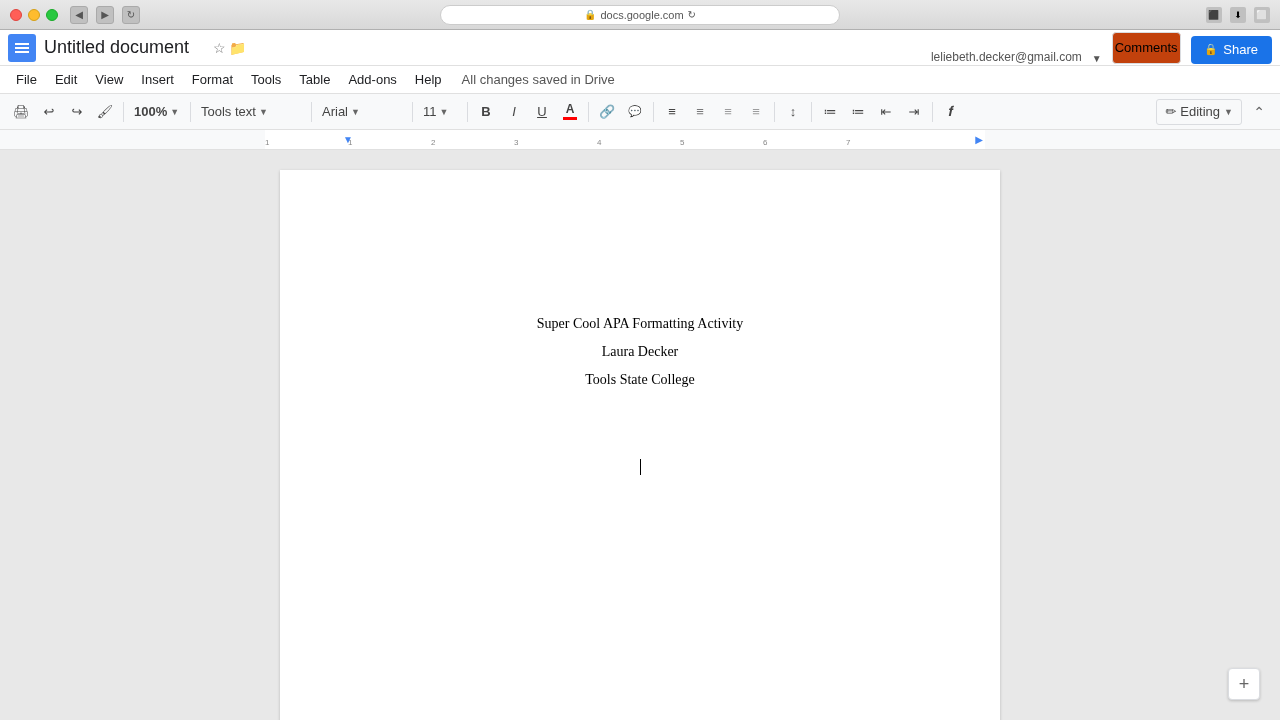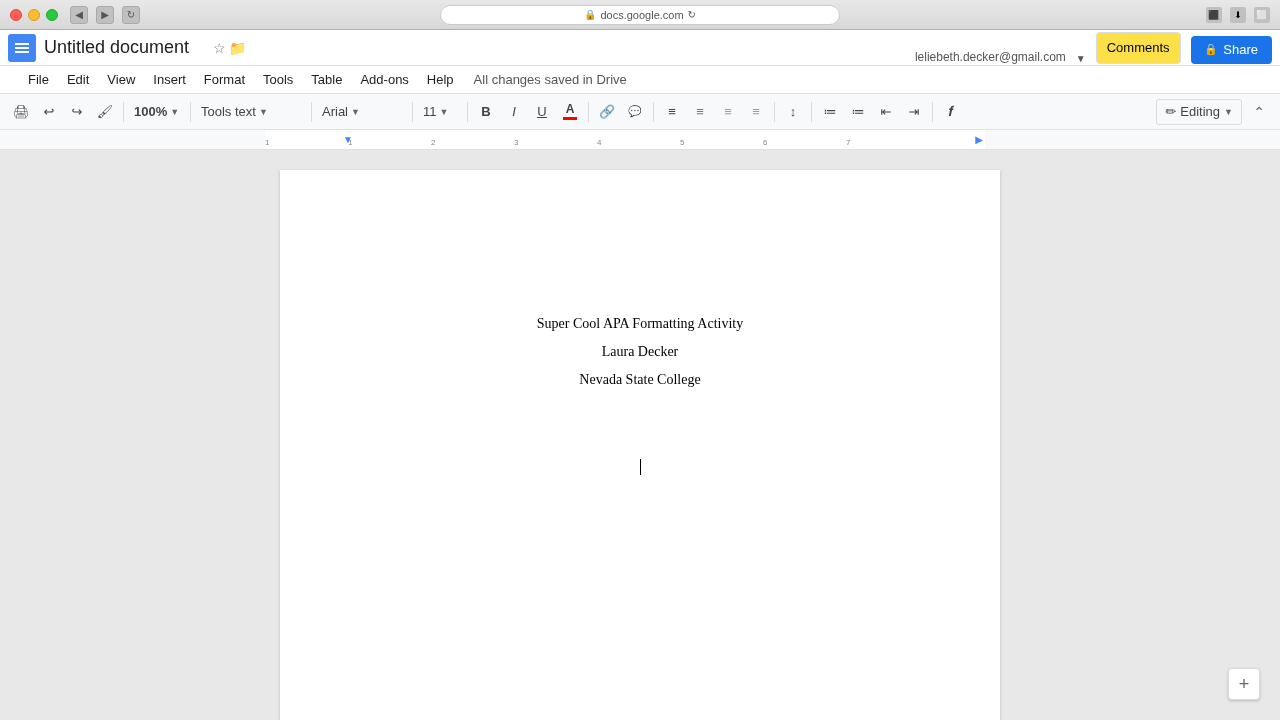--- a/index.html
+++ b/index.html
@@ -52,24 +52,24 @@
     .app-logo { width: 28px; height: 28px; background: #4285f4; border-radius: 3px; display: flex; align-items: center; justify-content: center; margin-right: 8px; }
     .app-logo-lines { display: flex; flex-direction: column; gap: 2px; }
     .app-logo-line { width: 14px; height: 2px; background: white; }
     .doc-title { font-size: 18px; color: #202124; font-weight: normal; margin-right: 24px; cursor: pointer; }
     .doc-star { font-size: 14px; color: #757575; margin-right: 4px; cursor: pointer; }
     .doc-folder { font-size: 14px; color: #757575; margin-right: auto; cursor: pointer; }
     .appbar-right { display: flex; align-items: flex-end; gap: 10px; margin-left: auto; }
     .user-email { font-size: 12px; color: #555; }
     .comments-btn {
       height: 32px;
-      padding: 0 10px;
+      padding: 0 2px;
       border: 1px solid #dadce0;
       border-radius: 4px;
-      background: #fde047;
+      background: #c2410c;
       font-size: 13px;
       cursor: pointer;
       display: flex;
       align-items: center;
     }
     .share-btn {
       height: 28px;
       padding: 0 14px;
       background: #1a73e8;
       color: white;
@@ -81,21 +81,21 @@
       align-items: center;
       gap: 5px;
     }
 
     
     .menubar {
       height: 28px;
       background: #fff;
       display: flex;
       align-items: center;
-      padding: 0 20px;
+      padding: 0 8px;
       border-bottom: 1px solid #e0e0e0;
       gap: 2px;
     }
     .menu-item {
       padding: 3px 8px;
       font-size: 13px;
       color: #202124;
       cursor: pointer;
       border-radius: 3px;
     }
@@ -412,21 +412,21 @@
 </div>
 
 <div class="main">
   <div class="sidebar"></div>
   <div class="doc-area">
     <div class="page">
       <div class="doc-content">
         <div class="doc-line">Super Cool APA Formatting Activity</div>
         <div class="doc-line">Laura Decker</div>
         <div class="doc-line">
-          <span>Nevada State College</span>
+          <span>Tools State College</span>
         </div>
         <div class="doc-line" style="margin-top:60px;">
           <span class="cursor-line">
             <span class="text-cursor"></span>
           </span>
         </div>
       </div>
     </div>
   </div>
   <div style="width:8px;background:#f0f0f0;position:relative;">

